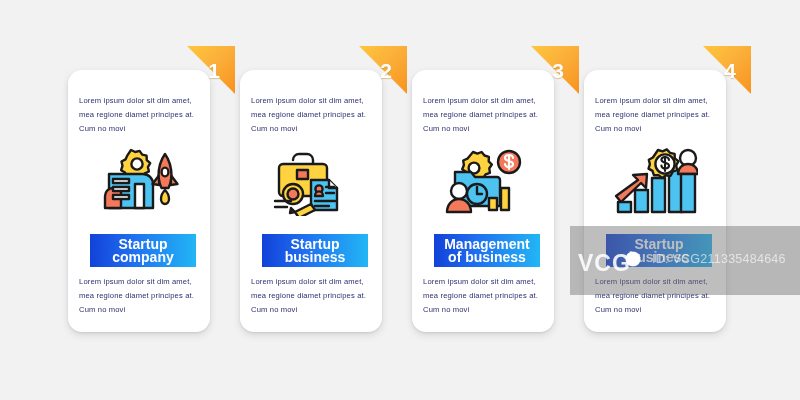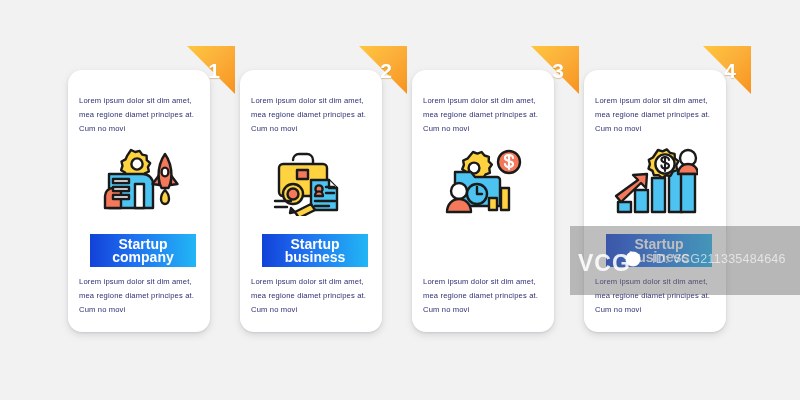--- a/index.html
+++ b/index.html
@@ -214,20 +214,22 @@
 
           <rect x="48" y="52" width="8" height="12" fill="#ffd23f"></rect>
           <rect x="60" y="42" width="8" height="22" fill="#ffd23f"></rect>
 
           <circle cx="18" cy="45" r="8" fill="#ffffff"></circle>
           <path d="M6 66 c0 -7.5 5.4 -13 12 -13 c6.6 0 12 5.5 12 13z" fill="#f4795b"></path>
         </g>
       </svg>
     </div>
 
+    <div class="pill">Management
+of business</div>
     <div class="para para-bottom">Lorem ipsum dolor sit dim amet, mea regione diamet principes at. Cum no movi</div>
   </div>
 
   <div class="card card-4">
     <div class="ribbon">
       <div class="tri"></div>
       <div class="num">4</div>
     </div>
     <div class="para para-top">Lorem ipsum dolor sit dim amet, mea regione diamet principes at. Cum no movi</div>
 

